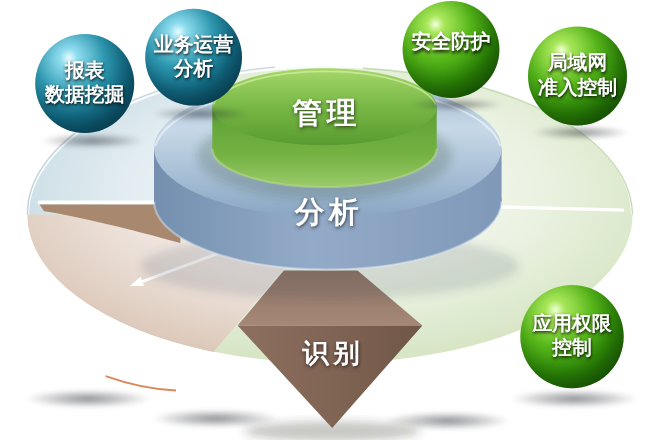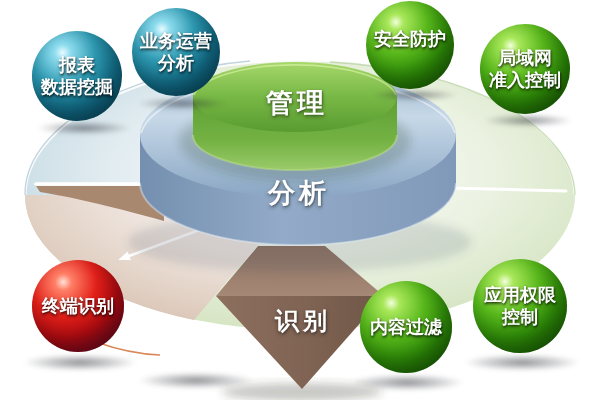--- a/index.html
+++ b/index.html
@@ -152,27 +152,21 @@
 
   <div class="sphere green" style="left:366px;top:1px;width:88px;height:88px;">
     <span class="l" style="transform:translateY(-6px);">安全防护</span>
   </div>
 
   <div class="sphere green" style="left:480px;top:24px;width:90px;height:90px;">
     <span class="l">局域网</span>
     <span class="l">准入控制</span>
   </div>
 
-  <div class="sphere red" style="left:32px;top:260px;width:92px;height:92px;">
-    <span class="l">终端识别</span>
-  </div>
 
 
-  <div class="sphere green" style="left:360px;top:281px;width:92px;height:92px;">
-    <span class="l">内容过滤</span>
-  </div>
 
   <div class="sphere green" style="left:473px;top:259px;width:94px;height:94px;">
     <span class="l">应用权限</span>
     <span class="l">控制</span>
   </div>
 
 </div>
 
 </body></html>

